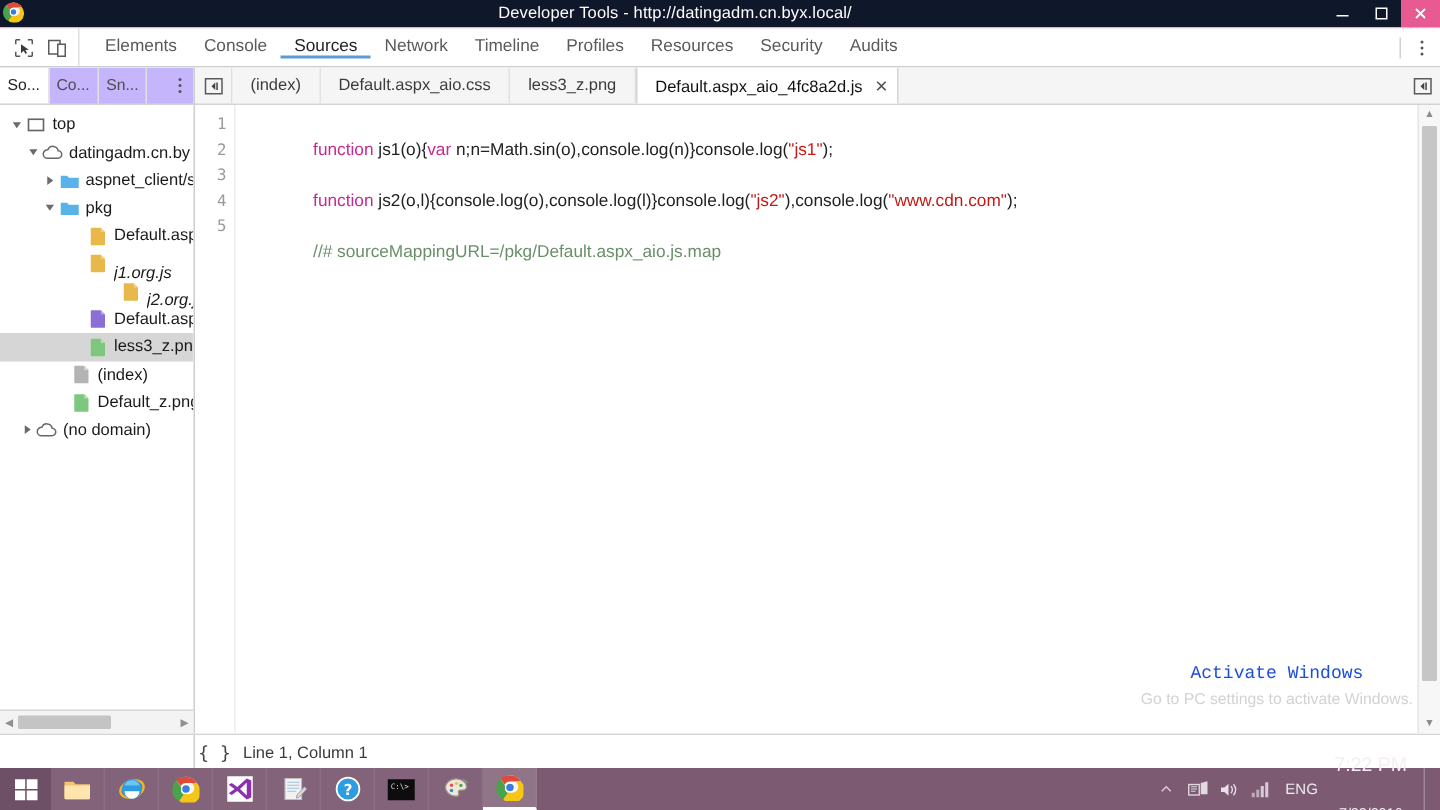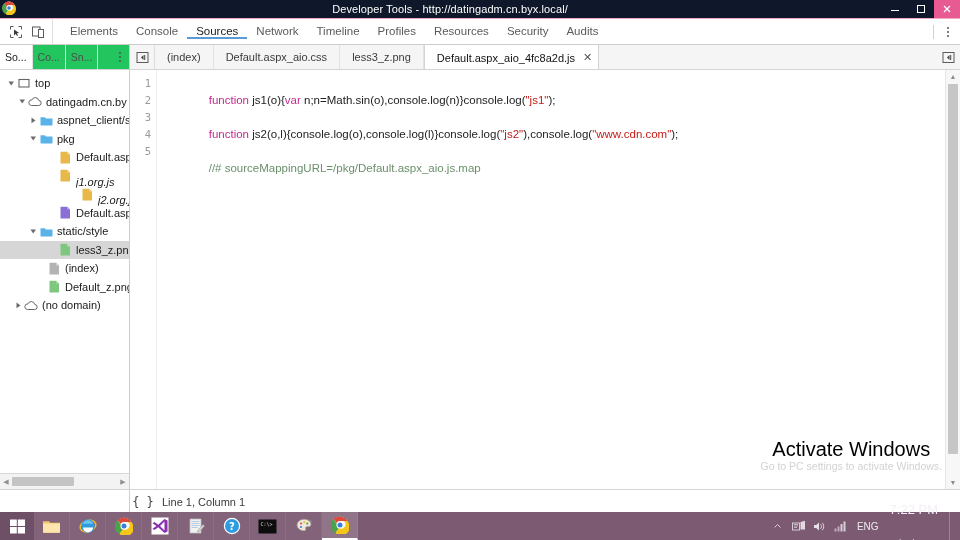--- a/index.html
+++ b/index.html
@@ -158,21 +158,21 @@
     background: #ffffff;
     border-right: 1px solid #cdcdcd;
     overflow: hidden;
   }
   .sidebar-tabs {
     height: 24px;
     display: flex;
     align-items: stretch;
     border-bottom: 1px solid #d4d4d4;
     flex: 0 0 auto;
-    background: #22c55e;
+    background: #c4b5fd;
   }
   .sidebar-tab {
     display: flex;
     align-items: center;
     padding: 0 5px;
     font-size: 10.5px;
     color: #4d4d4d;
     white-space: nowrap;
     cursor: pointer;
     border-right: 1px solid #e2e2e2;
@@ -377,23 +377,24 @@
   .vscroll .arr.dn { bottom: 0; }
 
   .watermark {
     position: absolute;
     right: 18px; bottom: 16px;
     text-align: center;
     pointer-events: none;
     user-select: none;
   }
   .watermark .wm-title {
-    font-size: 20px;
-    color: #000000;
+    font-size: 12px;
+    color: #1d4ed8;
     line-height: 20px;
+    font-family: Liberation Mono, monospace;
   }
   .watermark .wm-sub {
     font-size: 10.5px;
     color: #d2d2d2;
     line-height: 14px;
   }
 
   
   .statusbar {
     height: 23px;
@@ -696,33 +697,20 @@
             <div class="tw empty"></div>
             <div class="ticon">
                 <svg width="11" height="13" viewBox="0 0 11 13">
                   <path d="M1 .8h6.2L10 3.6V12a.5.5 0 0 1-.5.5H1a.5.5 0 0 1-.5-.5V1.3A.5.5 0 0 1 1 .8z" fill="#8a6fd4"></path>
                   <path d="M7.2.8 10 3.6H7.2z" fill="#b9a7e8"></path>
                 </svg>
               </div>
             <div class="tlabel">Default.aspx</div>
           </div>
 
-          <div class="tree-row" style="padding-left:28px">
-            <div class="tw">
-                <svg width="7" height="7" viewBox="0 0 7 7">
-                  <path d="M0.5 1.5 L6 1.5 L3.2 5.5 Z" fill="#6b6b6b"></path>
-                </svg>
-              </div>
-            <div class="ticon">
-                <svg width="13" height="11" viewBox="0 0 13 11">
-                  <path d="M0.5 2.2h4.3l1.1 1.3h6.6V9.8a.6.6 0 0 1-.6.6H1.1a.6.6 0 0 1-.6-.6z" fill="#59b3e8"></path>
-                </svg>
-              </div>
-            <div class="tlabel">static/style</div>
-          </div>
 
           <div class="tree-row selected" style="padding-left:47px">
             <div class="tw empty"></div>
             <div class="ticon">
                 <svg width="11" height="13" viewBox="0 0 11 13">
                   <path d="M1 .8h6.2L10 3.6V12a.5.5 0 0 1-.5.5H1a.5.5 0 0 1-.5-.5V1.3A.5.5 0 0 1 1 .8z" fill="#7fc77f"></path>
                   <path d="M7.2.8 10 3.6H7.2z" fill="#b5e0b5"></path>
                 </svg>
               </div>
             <div class="tlabel">less3_z.png</div>

